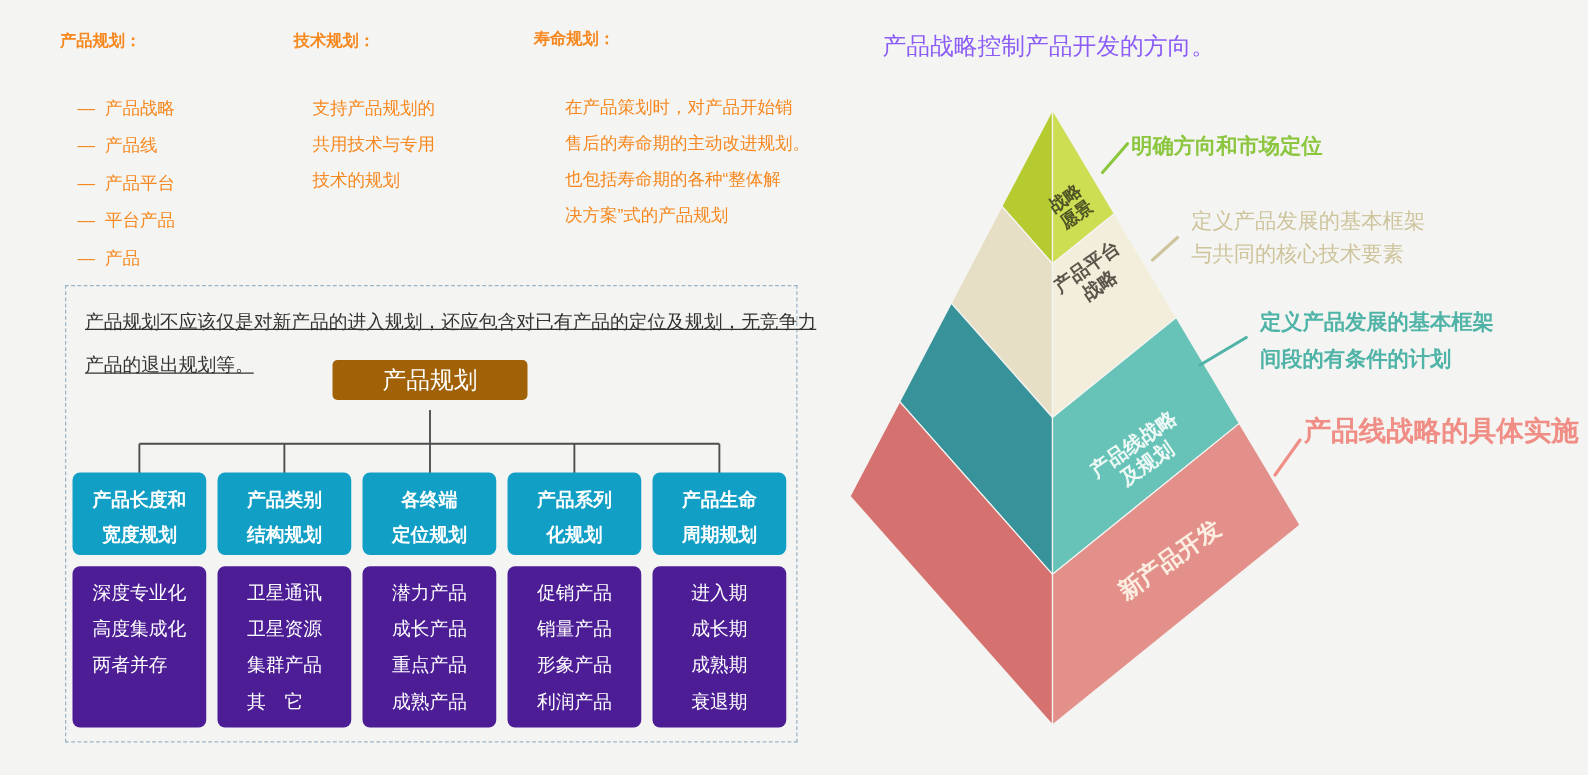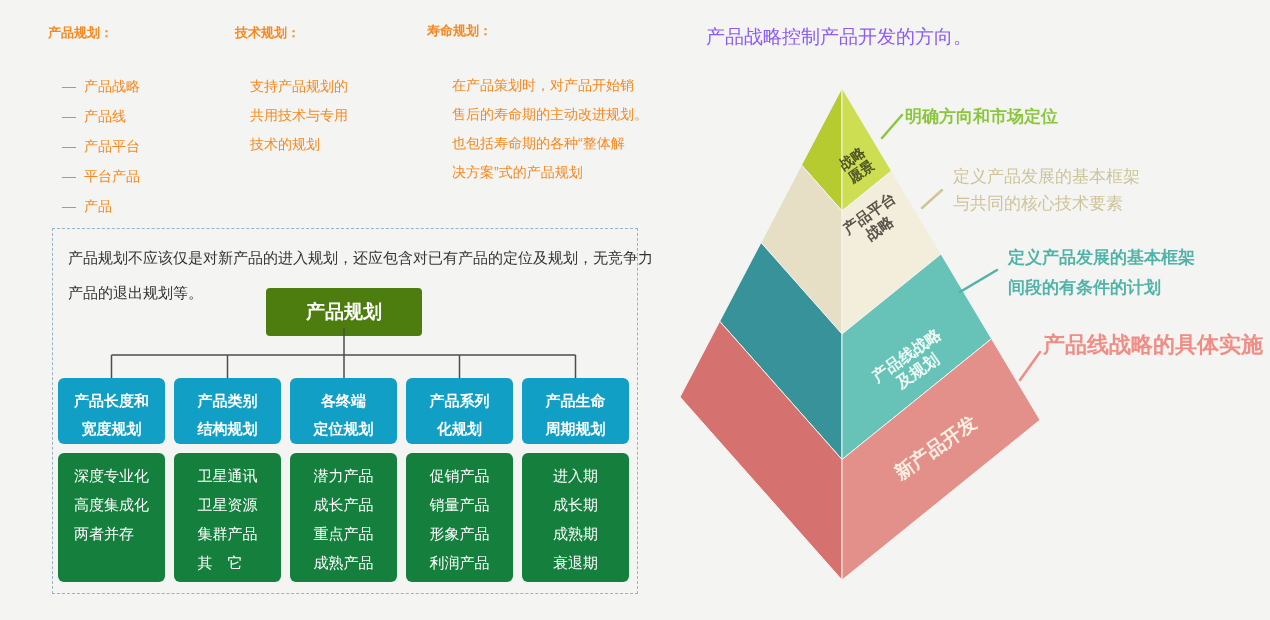--- a/index.html
+++ b/index.html
@@ -25,39 +25,39 @@
   .plan-body div{
     font-size:14px;color:#f6881f;line-height:29px;white-space:nowrap;
   }
 
   
   .dashed-box{
     position:absolute;left:52px;top:228px;width:584px;height:364px;
     border:1px dashed #99b4c7;background:transparent;
   }
   .note{position:absolute;left:68px;top:240px;width:566px;}
-  .note div{font-size:15px;color:#333333;line-height:35px;white-space:nowrap;}
+  .note div{font-size:15px;color:#333333;line-height:35px;white-space:nowrap;text-decoration:underline;}
   .root-box{
-    position:absolute;left:266px;top:288px;width:156px;height:48px;
-    background:#4d7c0f;border-radius:4px;
+    position:absolute;left:266px;top:288px;width:156px;height:32px;
+    background:#a16207;border-radius:4px;
     display:flex;align-items:center;justify-content:center;
-    color:#ffffff;font-size:19px;font-weight:bold;
+    color:#ffffff;font-size:19px;font-weight:normal;
   }
   .connector{position:absolute;left:50px;top:318px;}
   .col-header{
     position:absolute;top:378px;width:107px;height:66px;
     background:#119fc5;border-radius:6px;
     color:#ffffff;font-size:15px;font-weight:bold;line-height:28px;
     text-align:center;padding-top:9px;box-sizing:border-box;
   }
   .col-items{
     position:absolute;top:453px;width:107px;height:129px;
-    background:#15803d;border-radius:6px;
+    background:#4c1d95;border-radius:6px;
     color:#ffffff;font-size:15px;line-height:29px;
-    text-align:center;padding-top:8px;box-sizing:border-box;
+    text-align:center;padding-top:8px;box-sizing:border-box;font-family:Liberation Mono, monospace;
   }
   .col-items .inner{display:inline-block;text-align:left;}
   .c1{left:58px}.c2{left:174px}.c3{left:290px}.c4{left:406px}.c5{left:522px}
 
   
   .pyr-title{
     position:absolute;left:706px;top:24px;margin:0;
     font-size:19px;font-weight:normal;color:#8b5cf6;white-space:nowrap;
   }
   .pyramid-svg{position:absolute;left:660px;top:80px;}

